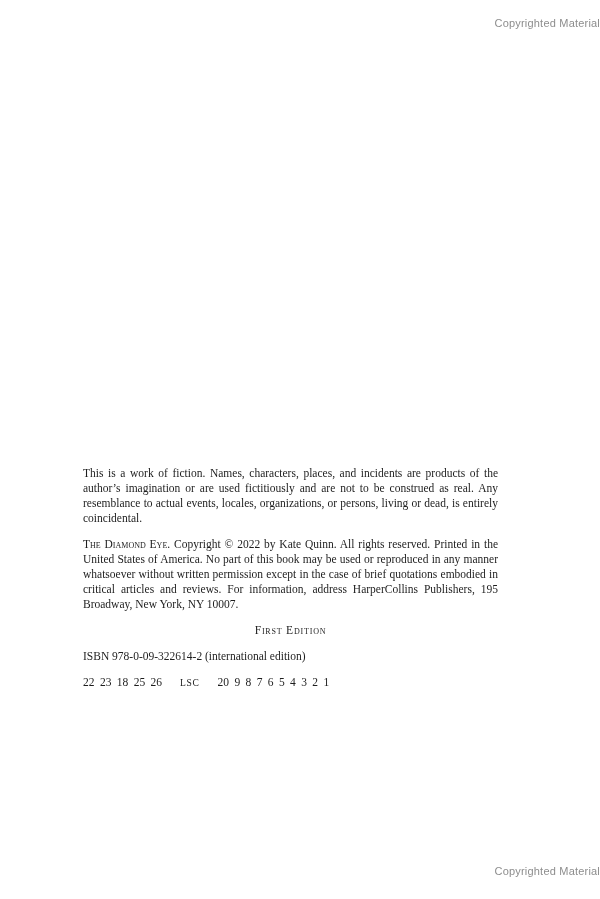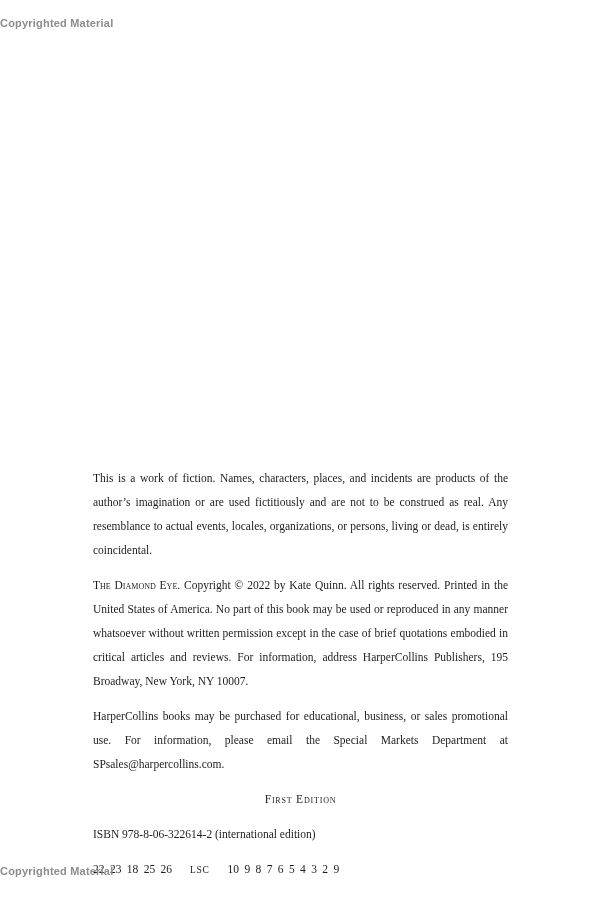--- a/index.html
+++ b/index.html
@@ -13,37 +13,36 @@
     background: #ffffff;
     font-family: "Liberation Serif", "DejaVu Serif", serif;
     color: #1d1d1d;
     overflow: hidden;
   }
 
   .watermark {
     position: absolute;
     left: 0;
     width: 100%;
-    text-align: left;
+    text-align: right;
     font-family: "Liberation Sans", "DejaVu Sans", sans-serif;
     font-size: 11px;
     color: #8d8d8d;
     letter-spacing: 0.2px;
-    font-weight: bold;
   }
   .watermark.top { top: 17px; }
   .watermark.bottom { top: 865px; }
 
   .colophon {
     position: absolute;
     top: 466px;
-    left: 93px;
+    left: 83px;
     width: 415px;
     font-size: 11.5px;
-    line-height: 24px;
+    line-height: 15px;
   }
   .colophon p { margin: 0 0 11px 0; }
   .just { text-align: justify; }
 
   .smallcaps { font-variant: small-caps; text-align: center; }
   .edition { letter-spacing: 0.8px; }
 
   .printers-key { word-spacing: 2.5px; }
   .key-gap { margin-left: 18px; }
   .lsc {
@@ -58,29 +57,28 @@
 <div class="page">
 
   <div class="watermark top">Copyrighted Material</div>
 
   <div class="colophon">
 
     <p class="just">This is a work of fiction. Names, characters, places, and incidents are products of the author’s imagination or are used fictitiously and are not to be construed as real. Any resemblance to actual events, locales, organizations, or persons, living or dead, is entirely coincidental.</p>
 
     <p class="just"><span class="smallcaps">The Diamond Eye.</span><span> Copyright © 2022 by Kate Quinn. All rights reserved. Printed in the United States of America. No part of this book may be used or reproduced in any manner whatsoever without written permission except in the case of brief quotations embodied in critical articles and reviews. For information, address HarperCollins Publishers, 195 Broadway, New York, NY 10007.</span></p>
 
-    <p class="just">HarperCollins books may be purchased for educational, business, or sales promotional use. For information, please email the Special Markets Department at SPsales@harpercollins.com.</p>
 
     <p class="smallcaps edition">First Edition</p>
 
 
     <p class="isbn-block">
       </p>
-      <div>ISBN 978-8-06-322614-2 (international edition)</div>
+      <div>ISBN 978-0-09-322614-2 (international edition)</div>
     <p></p>
 
-    <p class="printers-key"><span>22 23 18 25 26</span><span class="lsc key-gap">LSC</span><span class="key-gap">10 9 8 7 6 5 4 3 2 9</span></p>
+    <p class="printers-key"><span>22 23 18 25 26</span><span class="lsc key-gap">LSC</span><span class="key-gap">20 9 8 7 6 5 4 3 2 1</span></p>
 
   </div>
 
   <div class="watermark bottom">Copyrighted Material</div>
 
 </div>
 
 </body></html>

